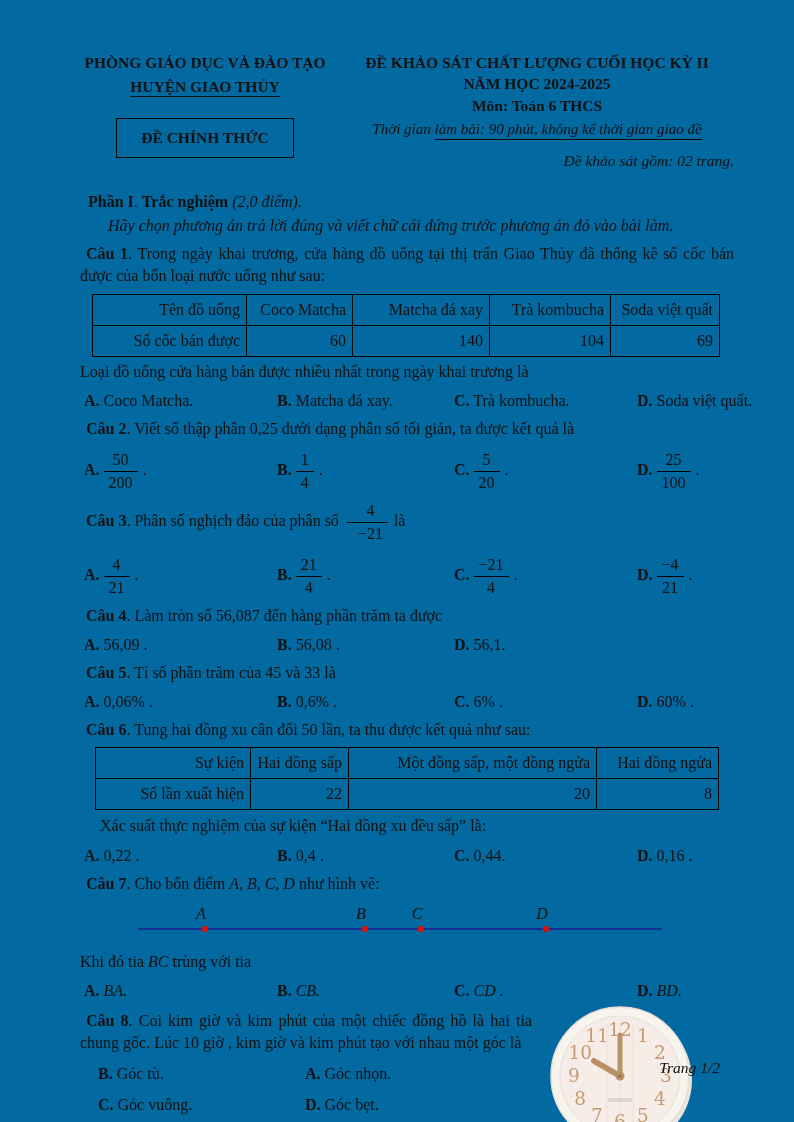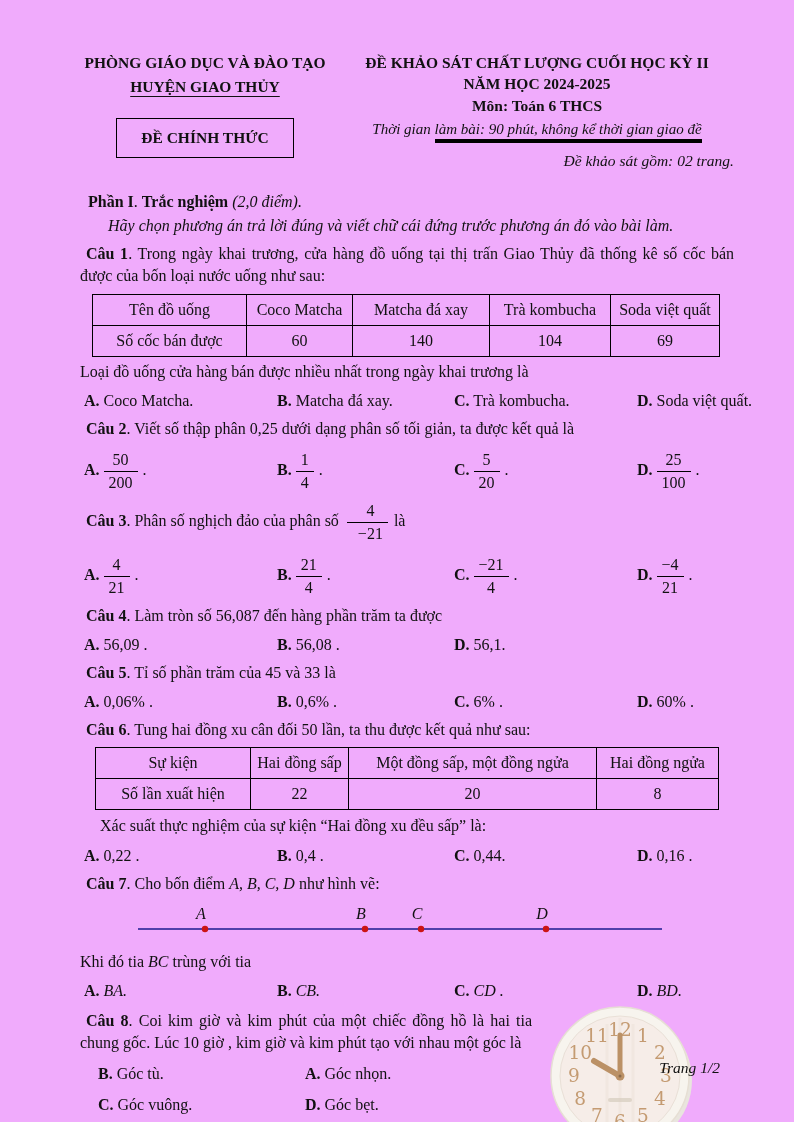--- a/index.html
+++ b/index.html
@@ -1,44 +1,44 @@
 <!DOCTYPE html>
 <html><head>
 <meta charset="utf-8">
 <style>
   * { box-sizing: border-box; }
   html,body { margin:0; padding:0; background:#ffffff; }
   .page {
     width:794px; height:1122px; position:relative; overflow:hidden;
-    background:#f0abfc; color:#111;
+    background:#0369a1; color:#111;
     font-family:"Liberation Serif","DejaVu Serif",serif;
     font-size:16px; line-height:1.38;
     padding:52px 60px 0 80px;
   }
   
   .hdr { display:flex; }
   .hdr-left { width:250px; flex-shrink:0; text-align:center; }
   .hdr-right { flex:1; text-align:center; padding-left:10px; }
   .hl1 { font-weight:bold; font-size:15.5px; white-space:nowrap; }
   .hl2 { font-weight:bold; font-size:15.5px; margin-top:3px;
          text-decoration:underline; text-underline-offset:4px; }
   .official-box { display:inline-block; border:1.7px solid #000;
          padding:8px 24px 9px; font-weight:bold; font-size:15.5px; margin-top:20px;text-align:center; }
   .hr1 { font-weight:bold; font-size:15.5px; white-space:nowrap; }
   .hr-time { font-style:italic; font-size:15px; margin-top:3px; white-space:nowrap; }
-  .hr-time .u2 { border-bottom:4px solid #000000; padding-bottom:2px; }
+  .hr-time .u2 { border-bottom:1px solid #000000; padding-bottom:2px; }
   .hr-pages { font-style:italic; font-size:15.5px; text-align:right; margin-top:10px; }
   
   .part-heading { margin-top:20px; padding-left:8px; }
   .b { font-weight:bold; } .i { font-style:italic; }
   .instruction { font-style:italic; padding-left:28px; margin-top:2px; }
   .q { margin:6px 0 0; text-indent:6px; text-align:justify; }
   .q .ql { font-weight:bold; }
   table.grid { border-collapse:collapse; margin:6px 0 4px 12px; }
-  table.grid td { border:1.3px solid #000; text-align:center; padding:4px 6px; height:30px; font-size:16px;margin-left:24px; }
+  table.grid td { border:1.3px solid #000; text-align:right; padding:4px 6px; height:30px; font-size:16px;margin-left:24px; }
   table.t2 { margin-left:15px; }
   .stem { margin-top:3px; }
   .stem2 { margin-top:5px; padding-left:20px; }
   .opts { display:grid; grid-template-columns:173px 157px 163px auto;
           padding-left:4px; margin-top:7px;gap:20px; }
   .opts-frac { align-items:center; margin-top:9px; margin-bottom:4px; }
   .opt { white-space:nowrap; }
   .opt .ol { font-weight:bold; }
   .frac { display:inline-block; vertical-align:middle; text-align:center;
           line-height:1.25; margin:1px 2px 1px 4px; }

